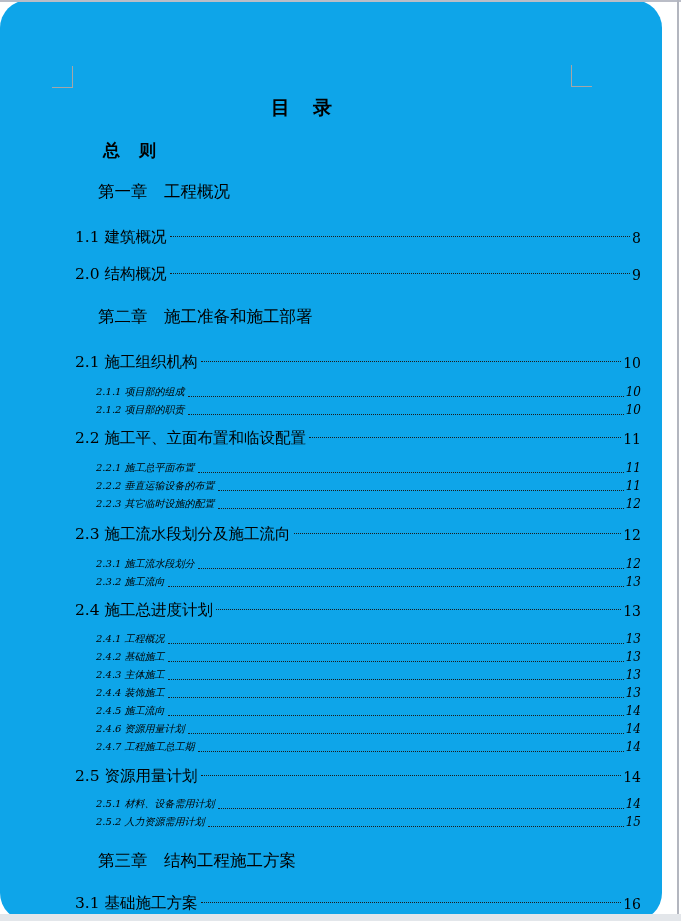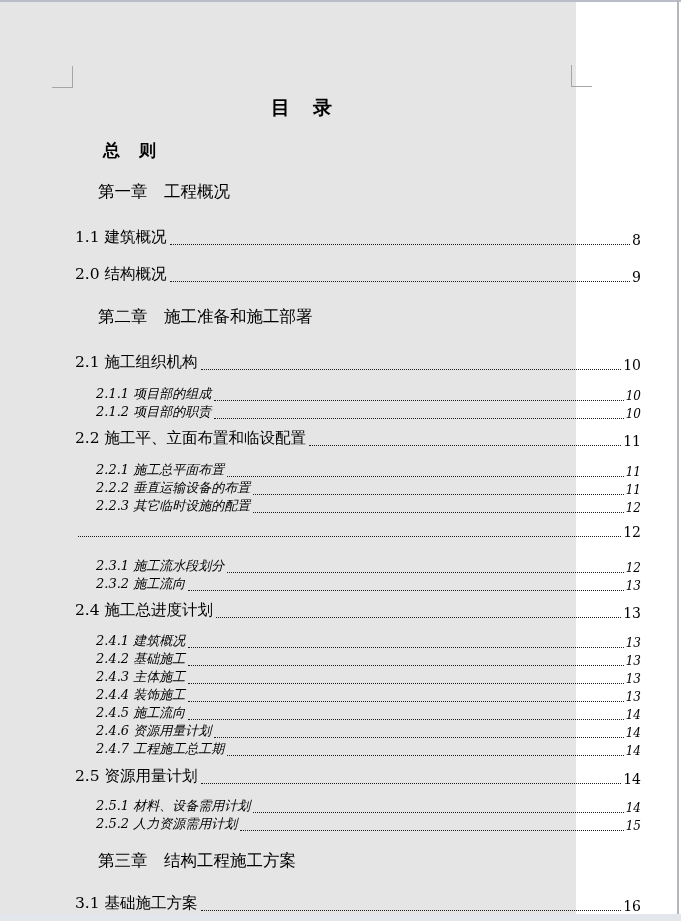--- a/index.html
+++ b/index.html
@@ -1,45 +1,45 @@
 <!DOCTYPE html>
 <html><head>
 <meta charset="utf-8">
 <style>
   * { margin:0; padding:0; box-sizing:border-box; }
   html,body { width:681px; height:921px; background:#ffffff; overflow:hidden;
               font-family:"DejaVu Serif","Liberation Serif",serif; color:#000; }
-  #page { position:relative; width:576px; height:921px; background:#e5e5e5; }
+  #page { position:relative; width:662px; height:921px; background:#0ea5e9;border-radius:28px; }
 
   
   .edge-top    { position:absolute; left:0; top:0; width:681px; height:2px; background:#babdc7; }
   .edge-right  { position:absolute; left:677px; top:0; width:2px; height:914px; background:#b3b6bf; }
   .strip-bottom{ position:absolute; left:0; top:914px; width:681px; height:7px; background:#e3e6ea; }
 
   
   .crop { position:absolute; width:21px; height:22px; }
   .crop-tl { left:52px; top:66px; border-right:1px solid #a6a6a6; border-bottom:1px solid #a6a6a6; }
   .crop-tr { left:571px; top:65px; border-left:1px solid #a6a6a6; border-bottom:1px solid #a6a6a6; }
 
   
   #content { position:absolute; left:75px; top:0; width:566px; height:921px; }
 
   .row { position:absolute; display:flex; align-items:flex-end; width:566px; }
 
   .title { left:196px; font-size:19px; font-weight:bold; letter-spacing:2px; }
   .gen   { left:28px;  font-size:17px; font-weight:bold; letter-spacing:1px; }
   .chap  { left:23px;  font-size:16.5px; font-weight:normal; }
 
-  .l1       { left:0; }
+  .l1       { left:0;align-items:center; }
   .l1 .lbl  { font-size:15.5px; white-space:nowrap; }
   .l1 .pg   { font-size:14px; }
   .l1 .leader { flex:1; border-bottom:1.5px dotted #1c1c1c; margin:0 2px 3px 3px; }
 
   .l2       { left:21px; width:545px; font-style:italic; }
-  .l2 .lbl  { font-size:13px; white-space:nowrap; }
+  .l2 .lbl  { font-size:10px; white-space:nowrap; }
   .l2 .pg   { font-size:12px; }
   .l2 .leader { flex:1; border-bottom:1px dotted #1c1c1c; margin:0 2px 2px 3px; }
 
   .pg { white-space:nowrap; }
 </style>
 </head>
 <body>
 
 <div id="page">
 
@@ -101,41 +101,42 @@
       <span class="leader"></span>
       <span class="pg">11</span>
     </div>
     <div class="row l2" style="top:497px">
       <span class="lbl">2.2.3 其它临时设施的配置</span>
       <span class="leader"></span>
       <span class="pg">12</span>
     </div>
 
     <div class="row l1" style="top:524px">
+      <span class="lbl">2.3 施工流水段划分及施工流向</span>
       <span class="leader"></span>
       <span class="pg">12</span>
     </div>
     <div class="row l2" style="top:557px">
       <span class="lbl">2.3.1 施工流水段划分</span>
       <span class="leader"></span>
       <span class="pg">12</span>
     </div>
     <div class="row l2" style="top:575px">
       <span class="lbl">2.3.2 施工流向</span>
       <span class="leader"></span>
       <span class="pg">13</span>
     </div>
 
     <div class="row l1" style="top:600px">
       <span class="lbl">2.4 施工总进度计划</span>
       <span class="leader"></span>
       <span class="pg">13</span>
     </div>
     <div class="row l2" style="top:632px">
-      <span class="lbl">2.4.1 建筑概况</span>
+      <span class="lbl">2.4.1 工程概况</span>
       <span class="leader"></span>
       <span class="pg">13</span>
     </div>
     <div class="row l2" style="top:650px">
       <span class="lbl">2.4.2 基础施工</span>
       <span class="leader"></span>
       <span class="pg">13</span>
     </div>
     <div class="row l2" style="top:668px">
       <span class="lbl">2.4.3 主体施工</span>

